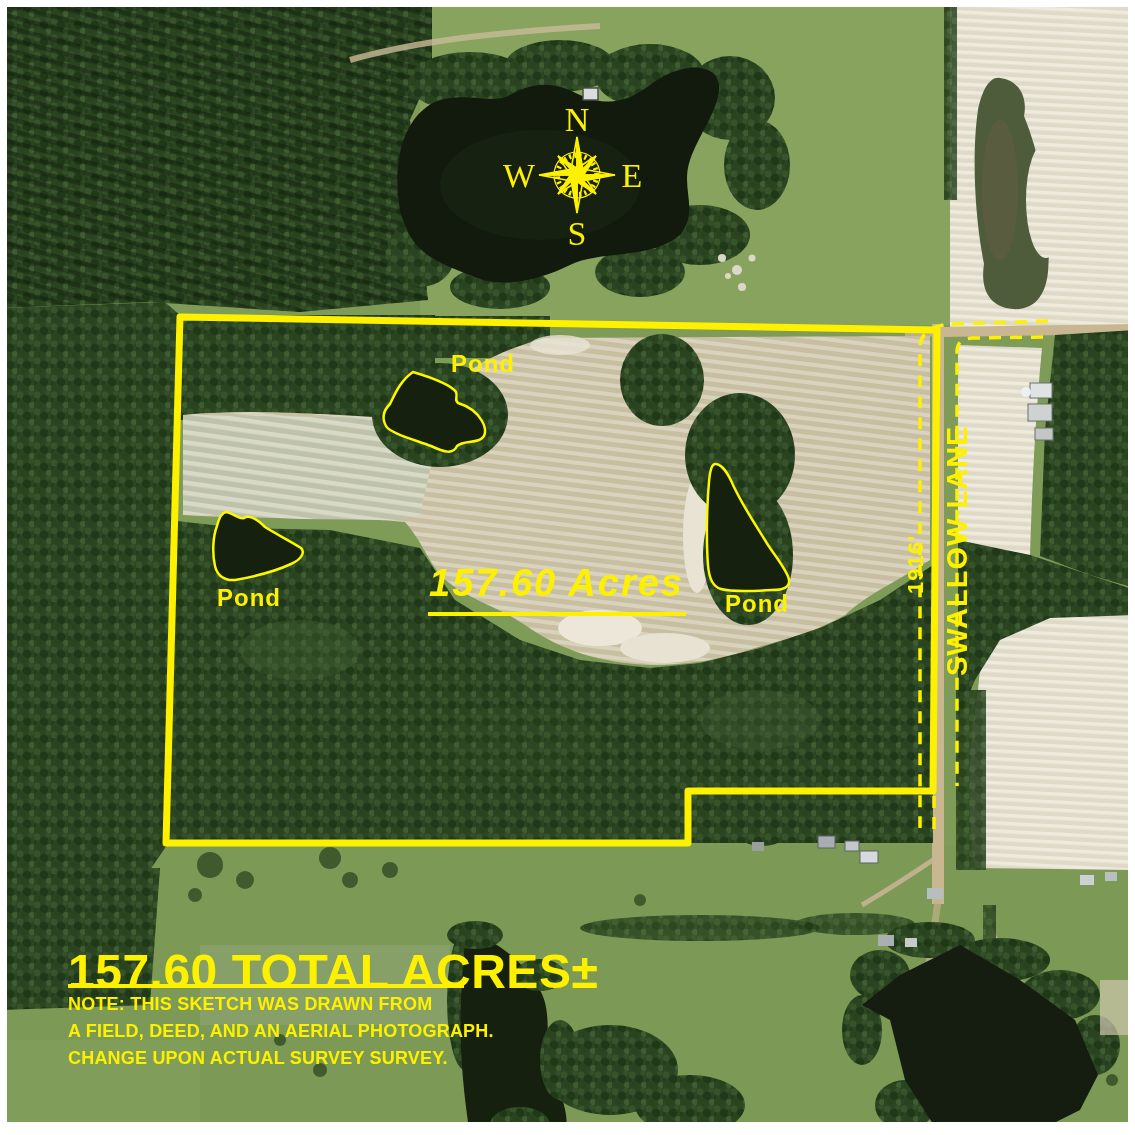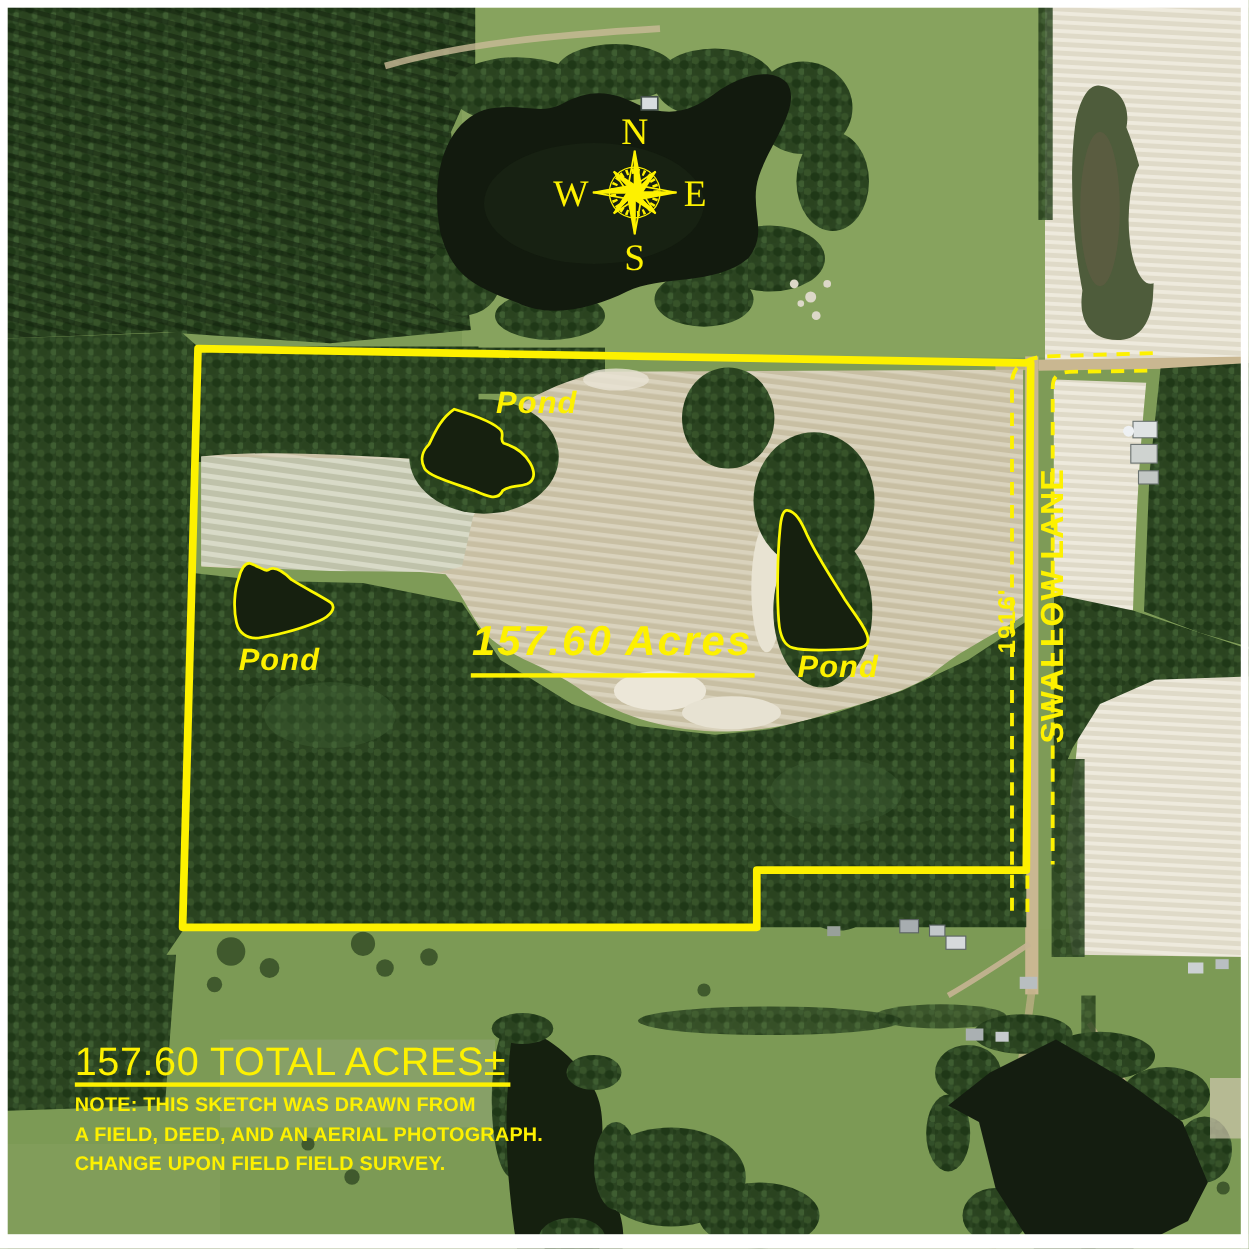--- a/index.html
+++ b/index.html
@@ -1,26 +1,26 @@
 <!DOCTYPE html>
 <html><head>
 <meta charset="utf-8">
 <style>
   html,body{margin:0;padding:0;background:#ffffff;}
   #stage{position:relative;width:1135px;height:1135px;background:#ffffff;overflow:hidden;
          font-family:"Liberation Sans",sans-serif;}
   #photo-svg{position:absolute;left:0;top:0;}
   .ov{position:absolute;color:#fdf100;white-space:nowrap;}
-  .pond{font-style:italic;font-weight:bold;font-size:28px;letter-spacing:1px;}
+  .pond{font-weight:bold;font-size:24px;letter-spacing:1px;}
   .acres{font-style:italic;font-weight:bold;font-size:38px;letter-spacing:2px;}
   .rule{position:absolute;background:#fdf100;height:4px;}
   .rot{transform:rotate(-90deg);transform-origin:0 0;}
   .frontage{font-weight:bold;font-size:22px;letter-spacing:1px;}
   .roadname{font-weight:bold;font-size:29px;letter-spacing:1px;}
-  .totacres{font-weight:normal;font-size:36px;letter-spacing:.5px;}
+  .totacres{font-weight:bold;font-size:48px;letter-spacing:.5px;}
   .noteline{font-weight:bold;font-size:18px;line-height:27px;letter-spacing:.2px;}
 </style>
 </head>
 <body>
 
 <div id="stage">
 
 <svg id="photo-svg" width="1135" height="1135" viewBox="0 0 1135 1135">
   <defs>
     <pattern id="trees" width="17" height="17" patternUnits="userSpaceOnUse">
@@ -287,16 +287,16 @@
 
 <div class="ov frontage rot" style="left:903px;top:594px;">1916'</div>
 <div class="ov roadname rot" style="left:941px;top:676px;">SWALLOW LANE</div>
 
 <div class="ov totacres" style="left:68px;top:944px;">157.60 TOTAL ACRES±</div>
 <div class="rule" style="left:68px;top:984px;width:396px;"></div>
 
 <div class="ov" style="left:68px;top:991px;">
   <div class="noteline">NOTE: THIS SKETCH WAS DRAWN FROM</div>
   <div class="noteline">A FIELD, DEED, AND AN AERIAL PHOTOGRAPH.</div>
-  <div class="noteline">CHANGE UPON FIELD FIELD SURVEY.</div>
+  <div class="noteline">CHANGE UPON ACTUAL SURVEY SURVEY.</div>
 </div>
 
 </div>
 
 </body></html>

